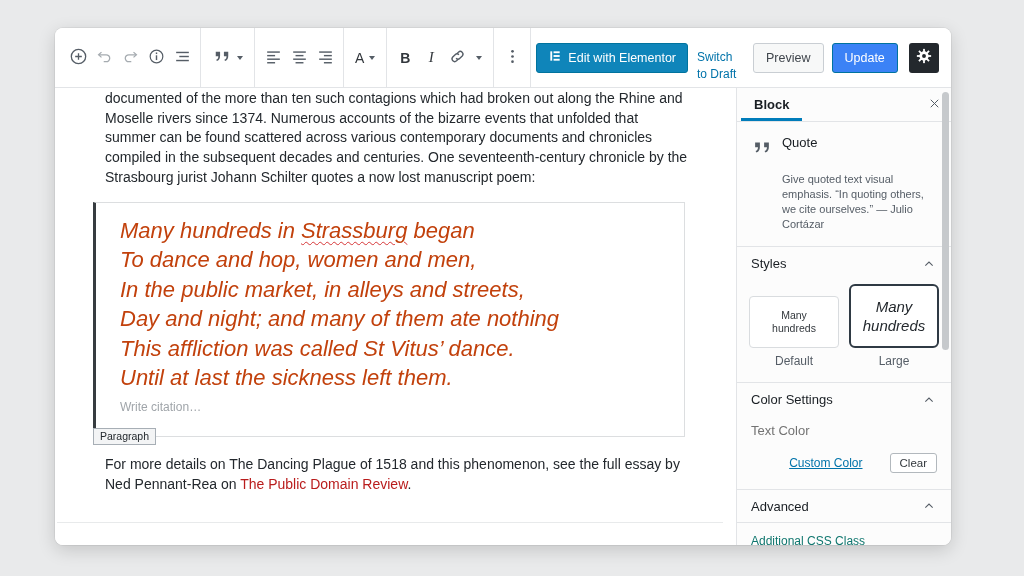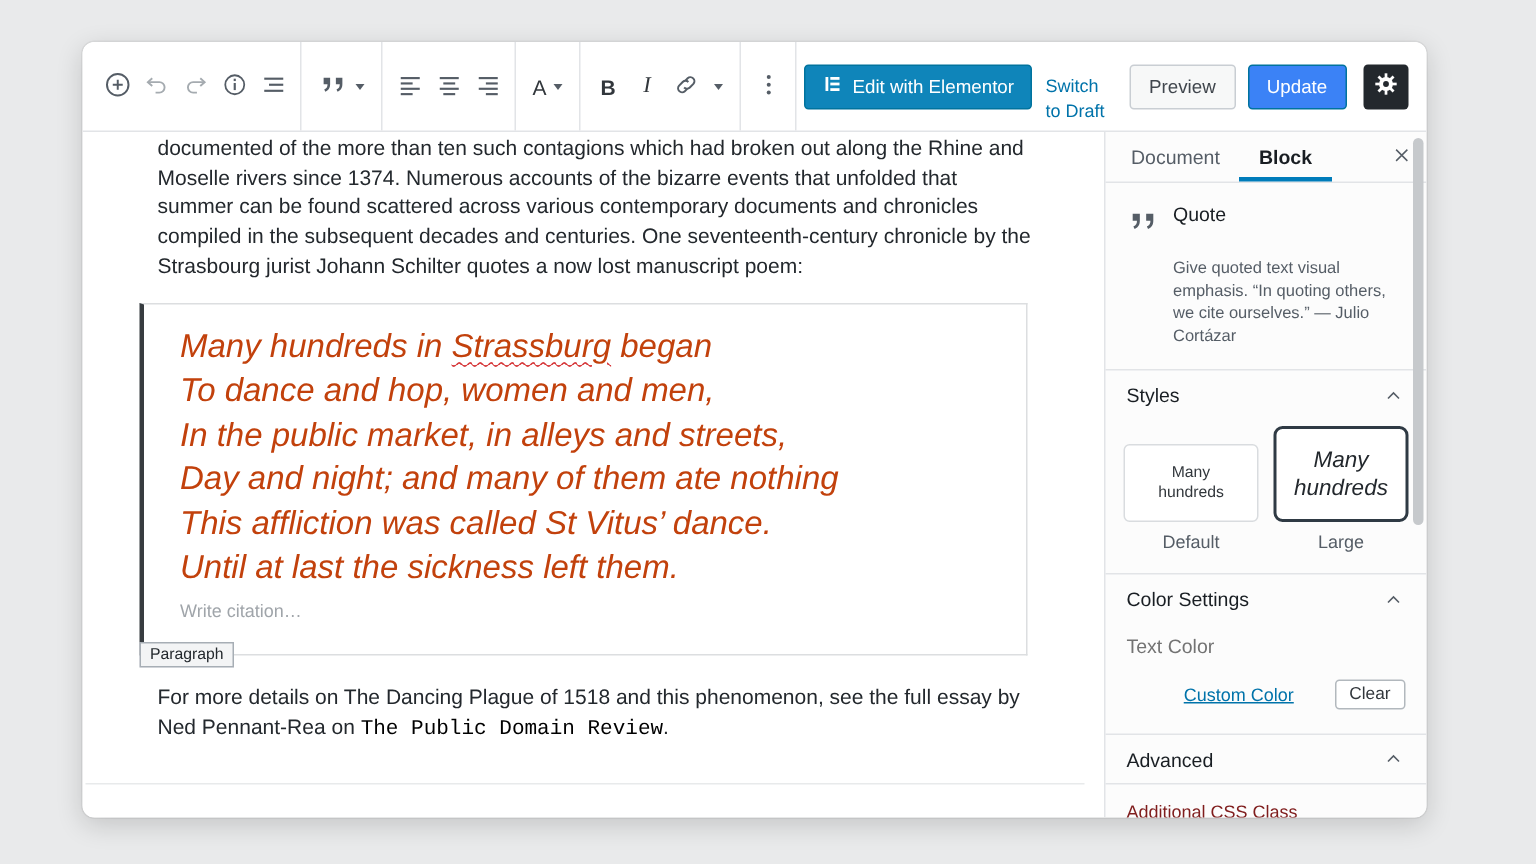--- a/index.html
+++ b/index.html
@@ -67,21 +67,21 @@
     flex: none; width: 30px; height: 30px; margin-right: 5px;
     background: #23282d; border: none; border-radius: 3px;
     display: flex; align-items: center; justify-content: center; cursor: pointer;
   }
   
   .main { flex: 1; display: flex; min-height: 0; position: relative; }
   .editor { flex: 1; background: #fff; position: relative; padding: 1px 0 0 50px; overflow: hidden; }
   .para {
     width: 584px; font-size: 14px; line-height: 19.7px; color: #23282d;
   }
-  .para a { color: #000000; text-decoration: none; font-family: Liberation Mono, monospace; }
+  .para a { color: #b91c1c; text-decoration: none; }
   .quote-wrap { position: relative; width: 592px; margin: 14px 0 0 -12px; }
   .quote-block {
     border: 1px solid #dcdee0; border-left: 3px solid #373c40;
     background: #fff; padding: 13px 20px 22px 24px;
   }
   .quote-line {
     font-size: 22px; font-style: italic; line-height: 29.6px; color: #c2410c;
   }
   .misspelled {
     text-decoration: underline wavy #d63638;
@@ -131,21 +131,21 @@
   .color-body { padding: 2px 14px 16px; }
   .text-color-label { font-size: 13px; color: #737373; margin: 5px 0 15px; }
   .color-row { display: flex; justify-content: flex-end; align-items: center; gap: 27px; }
   .custom-color-link { font-size: 12px; color: #0073aa; text-decoration: underline;
     background: none; border: none; font-family: inherit; cursor: pointer; }
   .clear-btn { font-size: 11.5px; color: #32373c; background: #fff;
     border: 1px solid #b2b8bd; border-radius: 3px; padding: 3px 9px;
     font-family: inherit; cursor: pointer; }
   .advanced-header { border-bottom: 1px solid #e2e4e7; }
   .advanced-body { padding: 11px 14px 16px; }
-  .css-label { font-size: 12px; color: #7f1d1d; margin-bottom: 6px; }
+  .css-label { font-size: 12px; color: #0f766e; margin-bottom: 6px; }
   .css-input { width: 100%; height: 26px; border: 1px solid #7e8993; border-radius: 4px;
     padding: 0 8px; font-size: 13px; color: #32373c; background: #fff; font-family: inherit; }
   .scroll-thumb { position: absolute; right: 2px; top: 64px; width: 7px; height: 258px;
     background: #c6c9cc; border-radius: 4px; z-index: 5; cursor: grab; }
 </style>
 </head>
 <body>
 
 <div class="window">
 
@@ -348,21 +348,20 @@
         <div class="breadcrumb">Paragraph</div>
       </div>
 
       <p class="para bottom-para"><span>For more details on The Dancing Plague of 1518 and this phenomenon, see the full essay by Ned Pennant-Rea on </span><a href="#">The Public Domain Review</a><span>.</span></p>
 
       <div class="editor-end-line"></div>
     </div>
 
     <div class="sidebar">
       <div class="tabs">
-        <button class="tab">Document</button>
         <button class="tab active">Block</button>
         <button class="close-btn">
           <span>
             <svg viewBox="0 0 24 24" width="15" height="15">
                 <path d="M6 6l12 12M18 6L6 18" stroke="currentColor" stroke-width="1.6"></path>
               </svg>
           </span>
         </button>
       </div>
 

